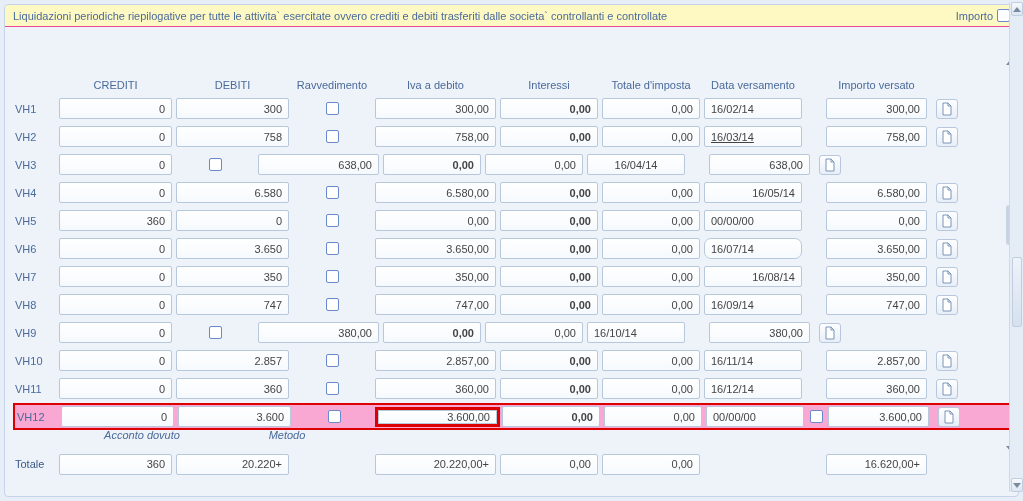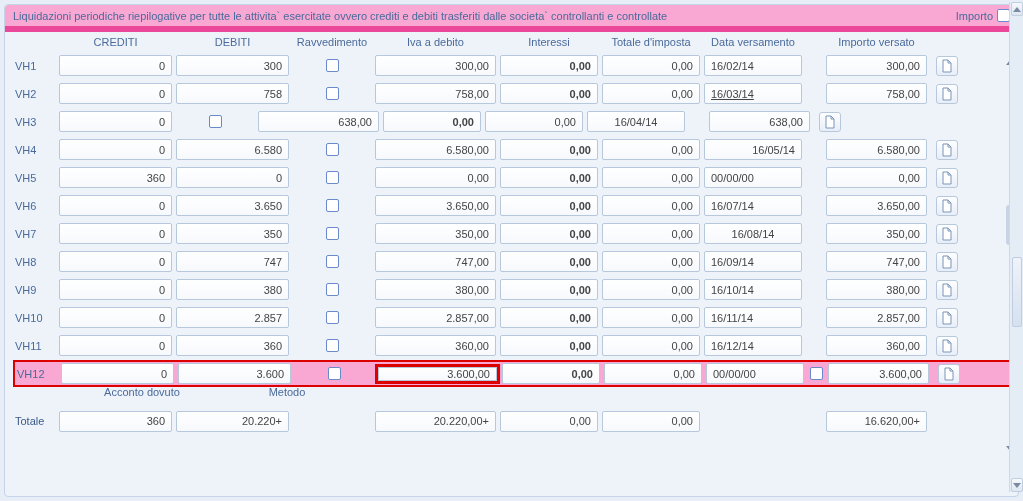--- a/index.html
+++ b/index.html
@@ -1,20 +1,20 @@
 <!DOCTYPE html>
 <html><head>
 <meta charset="utf-8">
 <style>
   * { box-sizing: border-box; margin: 0; padding: 0; font-family: Arial, sans-serif; font-size: 11px; }
   body { background: #e8eef7; padding: 4px; color: #3a5a8a; }
   .container { background: #eef3fa; border: 1px solid #c5d4e8; border-radius: 4px; width: 1015px; height: 493px; position: relative; }
-  .header-bar { padding: 4px 8px; background: #f9a8d4; border-bottom: 6px solid #ec4899; display: flex; justify-content: space-between; align-items: center; color: #4a6a9a; border-radius: 4px 4px 0 0;}
+  .header-bar { padding: 4px 8px; background: #fef9c3; border-bottom: 1px solid #ec4899; display: flex; justify-content: space-between; align-items: center; color: #4a6a9a; border-radius: 4px 4px 0 0;}
   .manual { display: flex; align-items: center; gap: 4px; }
-  .col-head-row { display: flex; padding: 4px 0 4px 8px; }
+  .col-head-row { display: flex; padding: 4px 0 4px 8px; margin-top: 48px; }
   .col-head { text-align: center; color: #4a6a9a; }
   .w-label { width: 44px; }
   .w-cred { width: 117px; }
   .w-deb { width: 117px; }
   .w-rav { width: 82px; text-align:center;}
   .w-iva { width: 125px; }
   .w-int { width: 102px; }
   .w-cimp { width: 102px; }
   .w-data { width: 102px; }
   .w-chk2 { width: 20px; }
@@ -279,21 +279,21 @@
           <div class="cell w-iva">
             <input class="field" value="3.650,00" style="">
           </div>
           <div class="cell w-int">
             <input class="field" style="font-weight: bold;" value="0,00">
           </div>
           <div class="cell w-cimp">
             <input class="field" value="0,00" style="">
           </div>
           <div class="cell w-data">
-            <input class="field" style="text-align: left;" value="16/07/14">
+            <input class="field" style="text-align: left; border-radius: 7px;" value="16/07/14">
           </div>
           <div class="cell w-chk2"></div>
           <div class="cell w-imp">
             <input class="field" value="3.650,00" style="">
           </div>
           <div class="cell w-btn">
             <div class="doc-btn">
               <span class="doc-icon">
                 <svg width="12" height="14" viewBox="0 0 12 14">
                   <path d="M2 1h5l3 3v9H2z" fill="#fff" stroke="#7a94b8" stroke-width="1"></path>
@@ -317,21 +317,21 @@
           <div class="cell w-iva">
             <input class="field" value="350,00" style="">
           </div>
           <div class="cell w-int">
             <input class="field" style="font-weight: bold;" value="0,00">
           </div>
           <div class="cell w-cimp">
             <input class="field" value="0,00" style="">
           </div>
           <div class="cell w-data">
-            <input class="field" style="text-align: center;" value="16/08/14">
+            <input class="field" style="text-align: right;" value="16/08/14">
           </div>
           <div class="cell w-chk2"></div>
           <div class="cell w-imp">
             <input class="field" value="350,00" style="">
           </div>
           <div class="cell w-btn">
             <div class="doc-btn">
               <span class="doc-icon">
                 <svg width="12" height="14" viewBox="0 0 12 14">
                   <path d="M2 1h5l3 3v9H2z" fill="#fff" stroke="#7a94b8" stroke-width="1"></path>
@@ -376,23 +376,20 @@
                   <path d="M7 1v3h3" fill="none" stroke="#7a94b8" stroke-width="1"></path>
                 </svg>
               </span>
             </div>
           </div>
         </div>
         <div class="row">
           <div class="cell w-label label">VH9</div>
           <div class="cell w-cred">
             <input class="field" value="0" style="">
-          </div>
-          <div class="cell w-deb">
-            <input class="field" value="380" style="">
           </div>
           <div class="cell w-rav">
             <span class="cb blue"></span>
           </div>
           <div class="cell w-iva">
             <input class="field" value="380,00" style="">
           </div>
           <div class="cell w-int">
             <input class="field" style="font-weight: bold;" value="0,00">
           </div>
@@ -528,21 +525,21 @@
                 <svg width="12" height="14" viewBox="0 0 12 14">
                   <path d="M2 1h5l3 3v9H2z" fill="#fff" stroke="#7a94b8" stroke-width="1"></path>
                   <path d="M7 1v3h3" fill="none" stroke="#7a94b8" stroke-width="1"></path>
                 </svg>
               </span>
             </div>
           </div>
         </div>
       </div>
 
-    <div class="sub-row" style="margin-top:-2px;">
+    <div class="sub-row" style="margin-top:-2px;font-style:italic;">
       <div class="s1">Acconto dovuto</div>
       <div class="s2">Metodo</div>
     </div>
 
     <div class="totale-row">
       <div class="cell w-label label">Totale</div>
       <div class="cell w-cred">
           <input class="field" value="360" style="">
         </div>
       <div class="cell w-deb">

